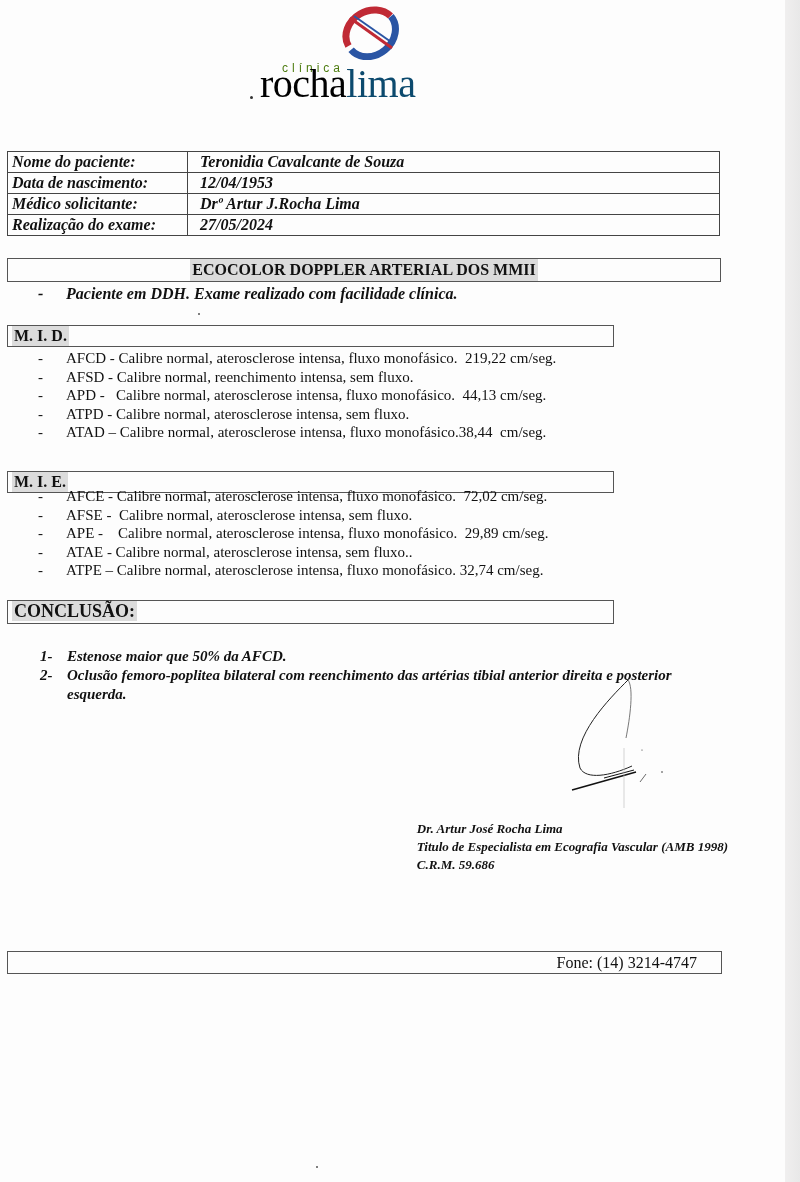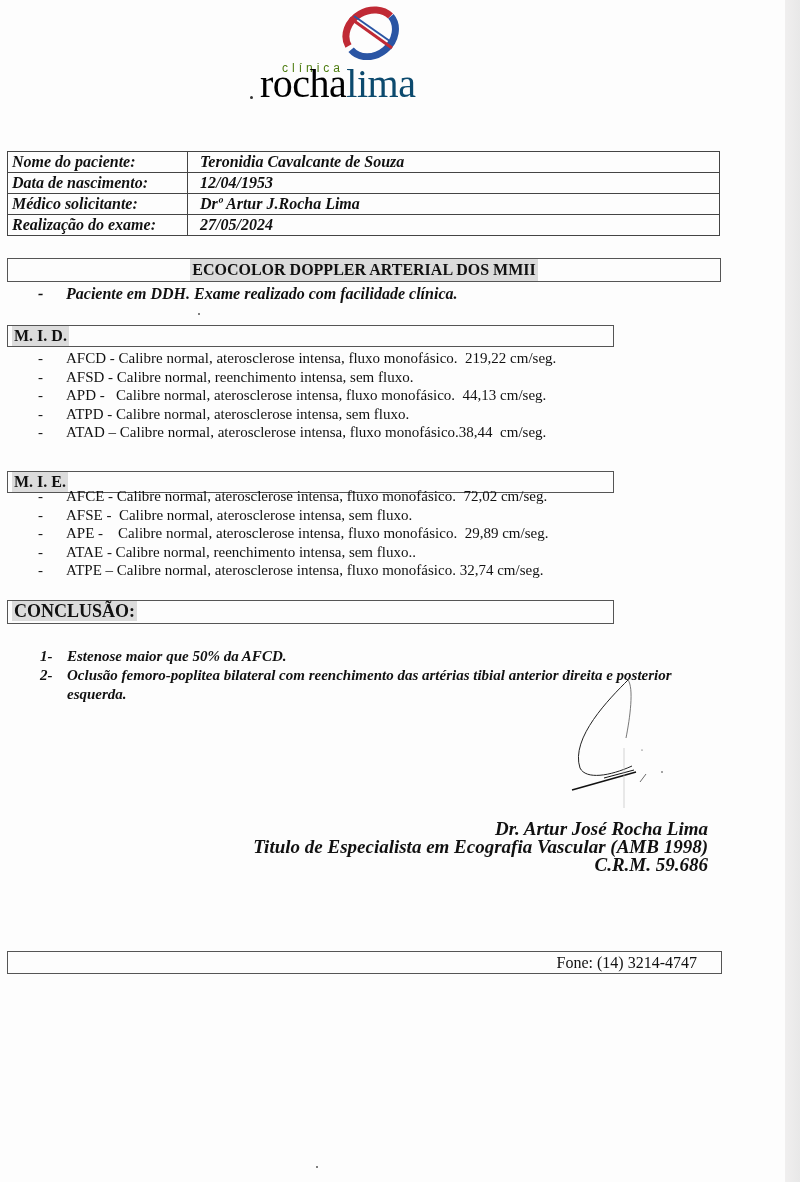--- a/index.html
+++ b/index.html
@@ -34,21 +34,21 @@
 
     .list { position: absolute; left: 38px; font-size: 15px; line-height: 18.5px; }
     .list li { list-style: none; white-space: pre; }
     .list li .dash { display: inline-block; width: 28px; }
 
     .conc-list { position: absolute; left: 40px; top: 647px; font-size: 15px; font-style: italic; font-weight: bold; line-height: 19px; }
     .conc-list li { list-style: none; display: flex; }
     .conc-list li .num { width: 27px; flex: none; }
 
     .signature { position: absolute; left: 560px; top: 678px; width: 120px; height: 130px; }
-    .sig-block { position: absolute; right: 92px; top: 820px; text-align: right; font-style: italic; font-weight: bold; font-size: 19px; line-height: 18px; }
+    .sig-block { position: absolute; right: 72px; top: 820px; font-style: italic; font-weight: bold; font-size: 13px; line-height: 18px; }
 
     .footer-box { position: absolute; left: 7px; top: 951px; width: 715px; height: 23px; border: 1px solid #555; font-size: 16px; line-height: 21px; }
     .footer-box .addr { position: absolute; left: 6px; top: 0; }
     .footer-box .phone { position: absolute; right: 24px; top: 0; }
     .speck { position: absolute; width: 2px; height: 2px; background: #555; border-radius: 50%; }
   </style>
 </head>
 <body>
 
 <div class="right-shadow"></div>
@@ -102,21 +102,21 @@
   <li><span class="dash">-</span><span>ATAD – Calibre normal, aterosclerose intensa, fluxo monofásico.38,44  cm/seg.</span></li>
 </ul>
 
 <div class="sec-box" style="top:463px;margin-top:8px;">
   <span>M. I. E.</span>
 </div>
 <ul class="list" style="top:487px;">
   <li><span class="dash">-</span><span>AFCE - Calibre normal, aterosclerose intensa, fluxo monofásico.  72,02 cm/seg.</span></li>
   <li><span class="dash">-</span><span>AFSE -  Calibre normal, aterosclerose intensa, sem fluxo.</span></li>
   <li><span class="dash">-</span><span>APE -    Calibre normal, aterosclerose intensa, fluxo monofásico.  29,89 cm/seg.</span></li>
-  <li><span class="dash">-</span><span>ATAE - Calibre normal, reenchimento intensa, sem fluxo..</span></li>
+  <li><span class="dash">-</span><span>ATAE - Calibre normal, aterosclerose intensa, sem fluxo..</span></li>
   <li><span class="dash">-</span><span>ATPE – Calibre normal, aterosclerose intensa, fluxo monofásico. 32,74 cm/seg.</span></li>
 </ul>
 
 <div class="sec-box conc" style="top:600px; height:24px;">
   <span>CONCLUSÃO:</span>
 </div>
 <ul class="conc-list">
   <li>
       <span class="num">1-</span>
       <span>Estenose maior que 50%  da AFCD.</span>

